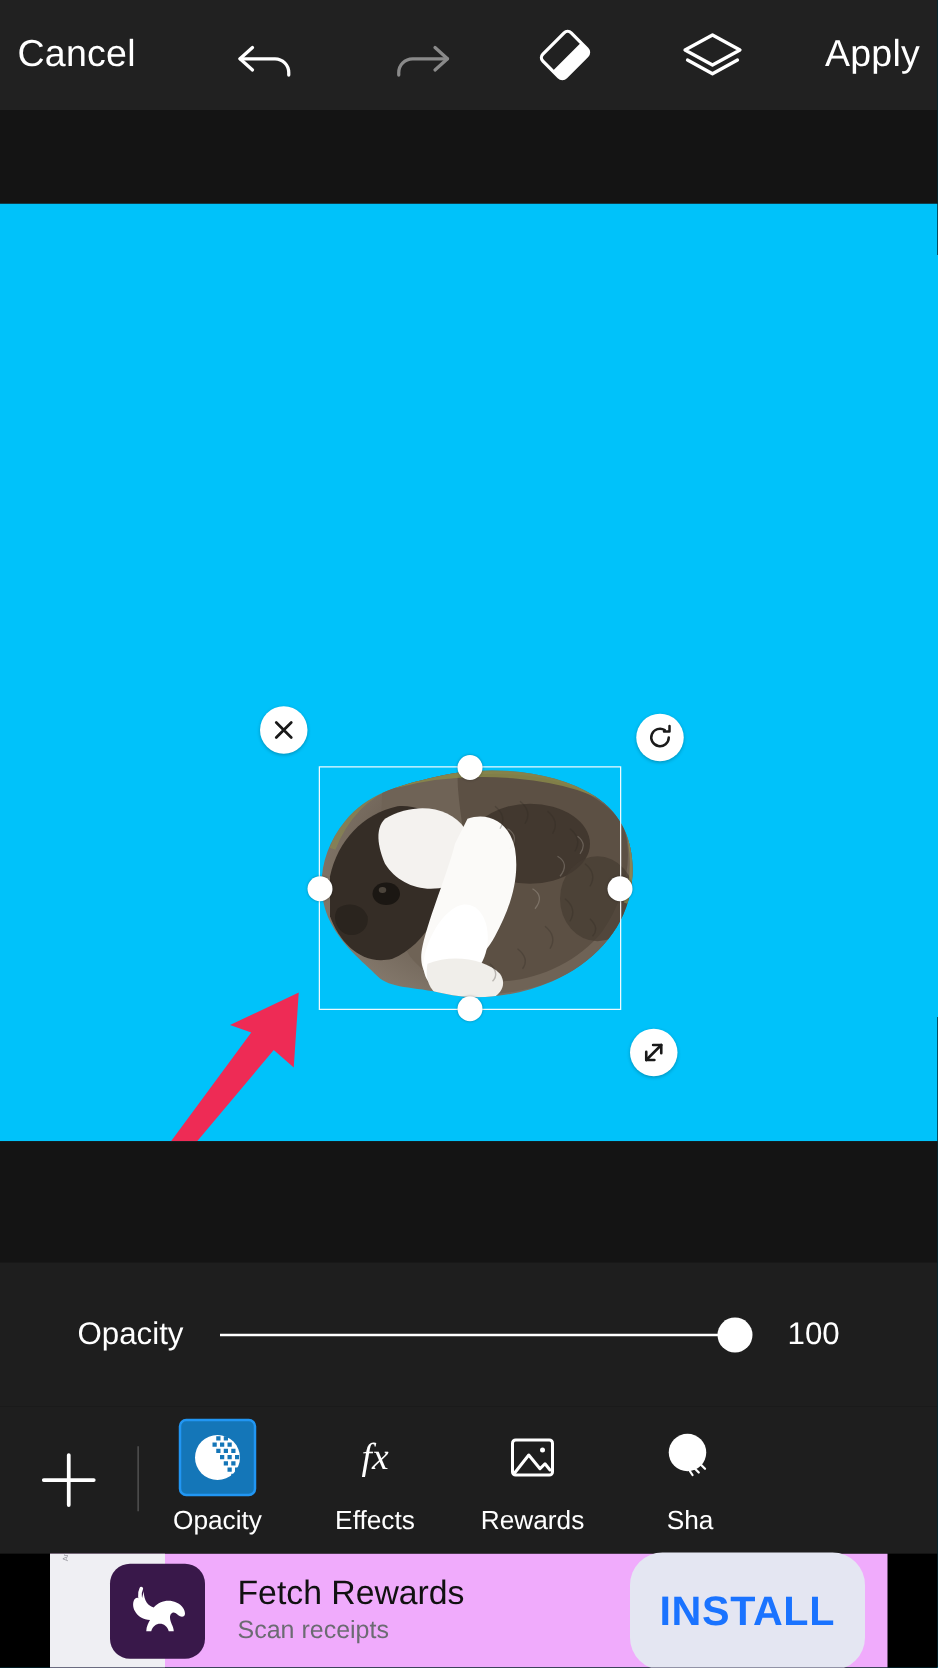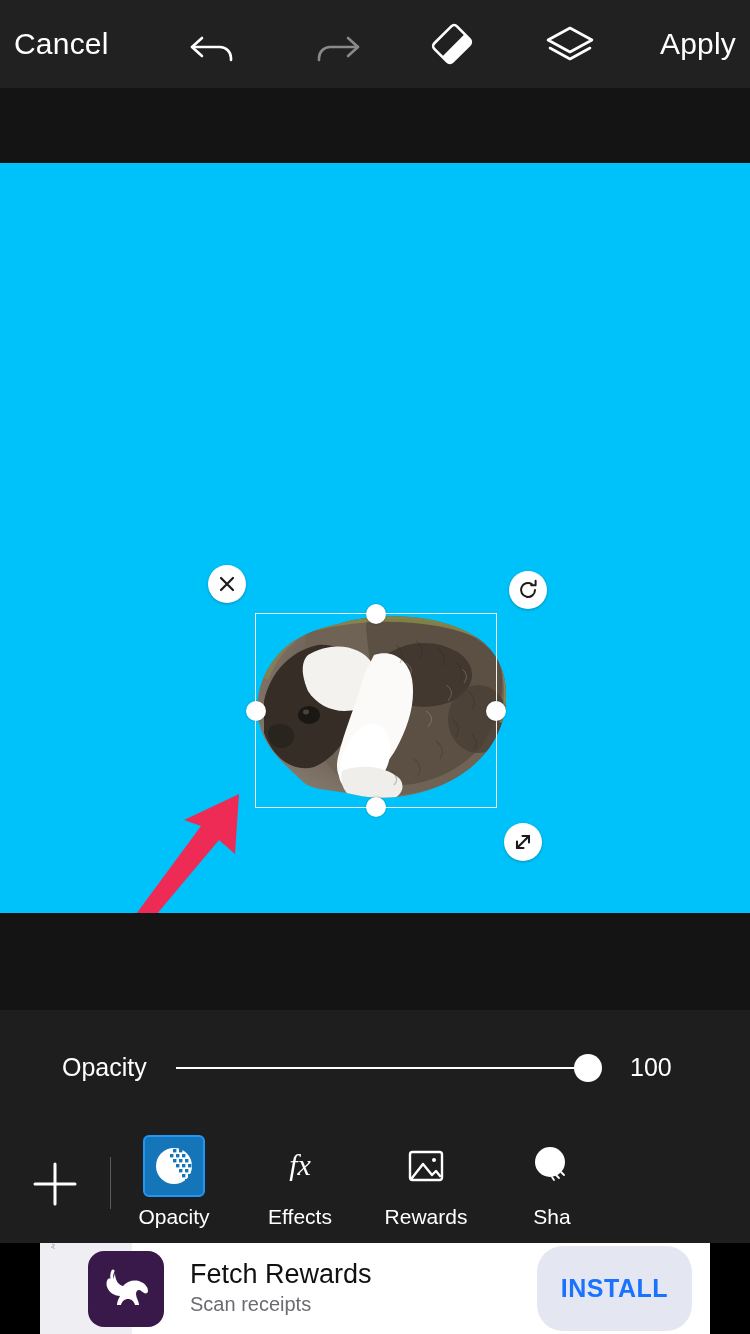--- a/index.html
+++ b/index.html
@@ -109,21 +109,21 @@
   }
   .tool-lbl{ color:#ffffff; font-size:21px; white-space:nowrap; }
 
   
   .ad{
     position:absolute; left:0; top:1243px; width:750px; height:91px;
     background:#000;
   }
   .ad-inner{
     position:absolute; left:40px; top:0; width:670px; height:91px;
-    background:#ffffff; display:flex; align-items:center;
+    background:#f0abfc; display:flex; align-items:center;
   }
   .ad-ghost{
     position:absolute; left:0; top:0; width:92px; height:91px;
     background:#efeff3; overflow:hidden;
   }
   .ad-ghost-txt{
     position:absolute; left:10px; top:6px; width:78px;
     font-size:6px; color:#9a9aa2; line-height:1.25;
     transform:rotate(-90deg); transform-origin:left top;
     white-space:nowrap;
@@ -131,21 +131,21 @@
   .ad-icon{
     position:relative; width:76px; height:76px; margin-left:48px;
     background:#39184a; border-radius:16px;
     display:flex; align-items:center; justify-content:center; flex:0 0 auto;
   }
   .ad-text{ margin-left:26px; flex:1; }
   .ad-title{ color:#111; font-size:27px; line-height:1.1; }
   .ad-sub{ color:#6b6b72; font-size:20px; line-height:1.25; margin-top:2px; }
   .ad-install{
     margin-right:18px; background:#e4e6f2; color:#1a73ff;
-    font-size:25px; font-weight:bold; letter-spacing:.5px;
+    font-size:33px; font-weight:bold; letter-spacing:.5px;
     padding:28px 24px; border-radius:26px; flex:0 0 auto;
   }
 </style>
 </head>
 <body>
 
 <div id="app">
 
   <div class="topbar">
     <div class="tb-text">Cancel</div>

